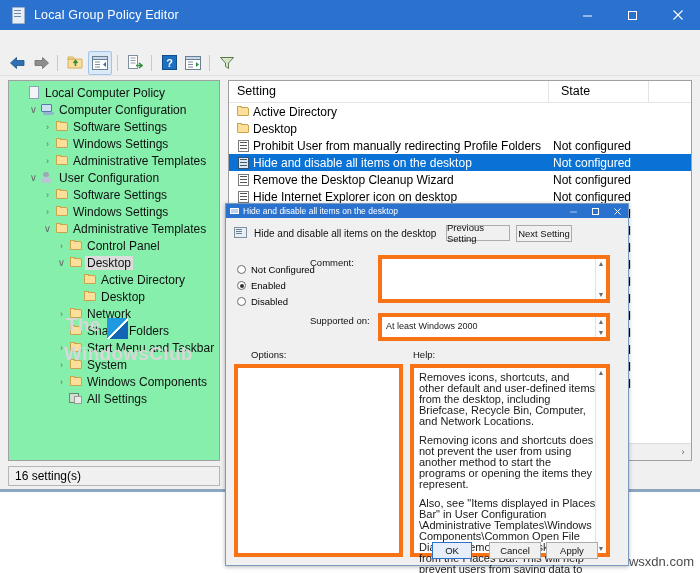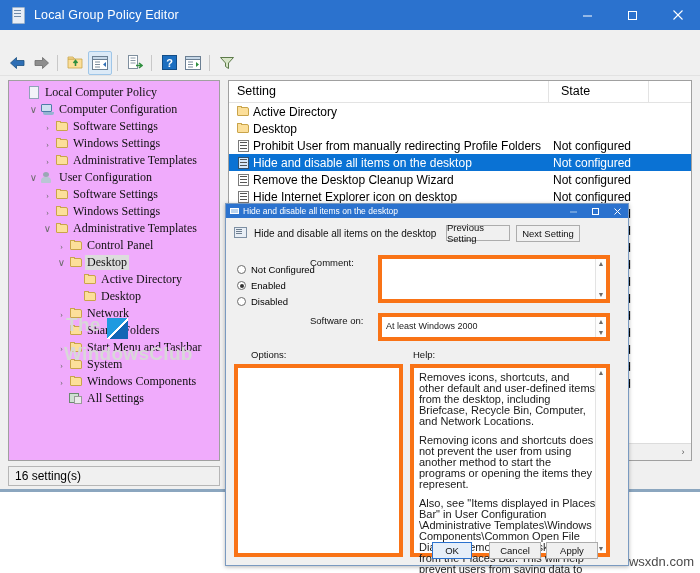--- a/index.html
+++ b/index.html
@@ -59,23 +59,22 @@
   .tb{width:22px;height:22px;margin-right:2px;position:relative;
       display:flex;align-items:center;justify-content:center;}
   .tb.sep{width:8px;}
   .tb.sep:after{content:"";position:absolute;left:3px;top:3px;width:1px;height:16px;background:#c8c8c8;}
   .tb.active{border:1px solid #9fc6e8;background:#dceaf7;border-radius:2px;}
 
   
   #pane-wrap{position:absolute;left:0;top:76px;width:700px;height:389px;}
   #left-pane{
     position:absolute;left:8px;top:4px;width:212px;height:381px;
-    background:#f0abfc;border:1px solid #a0a0a0;box-sizing:border-box;
+    background:#86efac;border:1px solid #a0a0a0;box-sizing:border-box;
     overflow:hidden;
-    font-family:Liberation Serif, serif;
   }
   #right-pane{
     position:absolute;left:228px;top:4px;width:464px;height:381px;
     background:#ffffff;border:1px solid #a0a0a0;box-sizing:border-box;
     overflow:hidden;
   }
 
   
   .tree{padding-top:3px;}
   .tnode{
@@ -190,21 +189,21 @@
     background:#e8eef5;border:1px solid #7d8fa3;box-sizing:border-box;}
   #dlg-head .hico:after{content:"";position:absolute;left:2px;top:2px;width:6px;height:1px;
     background:#6d7d8f;box-shadow:0 2px 0 #6d7d8f,0 4px 0 #6d7d8f;}
   #dlg-head .htxt{font-size:10px;color:#111;}
   .btn{
     background:#f0f0f0;border:1px solid #acacac;font-size:9.5px;color:#111;
     display:flex;align-items:center;justify-content:center;box-sizing:border-box;
     font-family:"Liberation Sans","DejaVu Sans",sans-serif;
   }
   #btn-prev{position:absolute;left:220px;top:7px;width:64px;height:16px;}
-  #btn-next{position:absolute;left:290px;top:7px;width:64px;height:17px;}
+  #btn-next{position:absolute;left:290px;top:7px;width:56px;height:17px;}
 
   .radio-row{position:absolute;display:flex;align-items:center;font-size:9.5px;}
   .radio{
     width:9px;height:9px;border-radius:50%;border:1px solid #6b6b6b;background:#fff;
     margin-right:5px;position:relative;box-sizing:border-box;
   }
   .radio.on:after{content:"";position:absolute;left:1.5px;top:1.5px;width:4px;height:4px;
     border-radius:50%;background:#333;}
   #r-notcfg{left:11px;top:46px;}
   #r-enabled{left:11px;top:62px;}
@@ -696,21 +695,21 @@
     </div>
 
     <div class="lbl-sm" id="lbl-comment">Comment:</div>
     <div class="field" id="f-comment">
       <div class="vsb">
           <span>▲</span>
           <span>▼</span>
         </div>
     </div>
 
-    <div class="lbl-sm" id="lbl-supported">Software on:</div>
+    <div class="lbl-sm" id="lbl-supported">Supported on:</div>
     <div class="field" id="f-supported">
       <div class="txt">At least Windows 2000</div>
       <div class="vsb">
           <span>▲</span>
           <span>▼</span>
         </div>
     </div>
 
     <div class="lbl-sm" id="lbl-options">Options:</div>
     <div class="field" id="f-options"></div>

